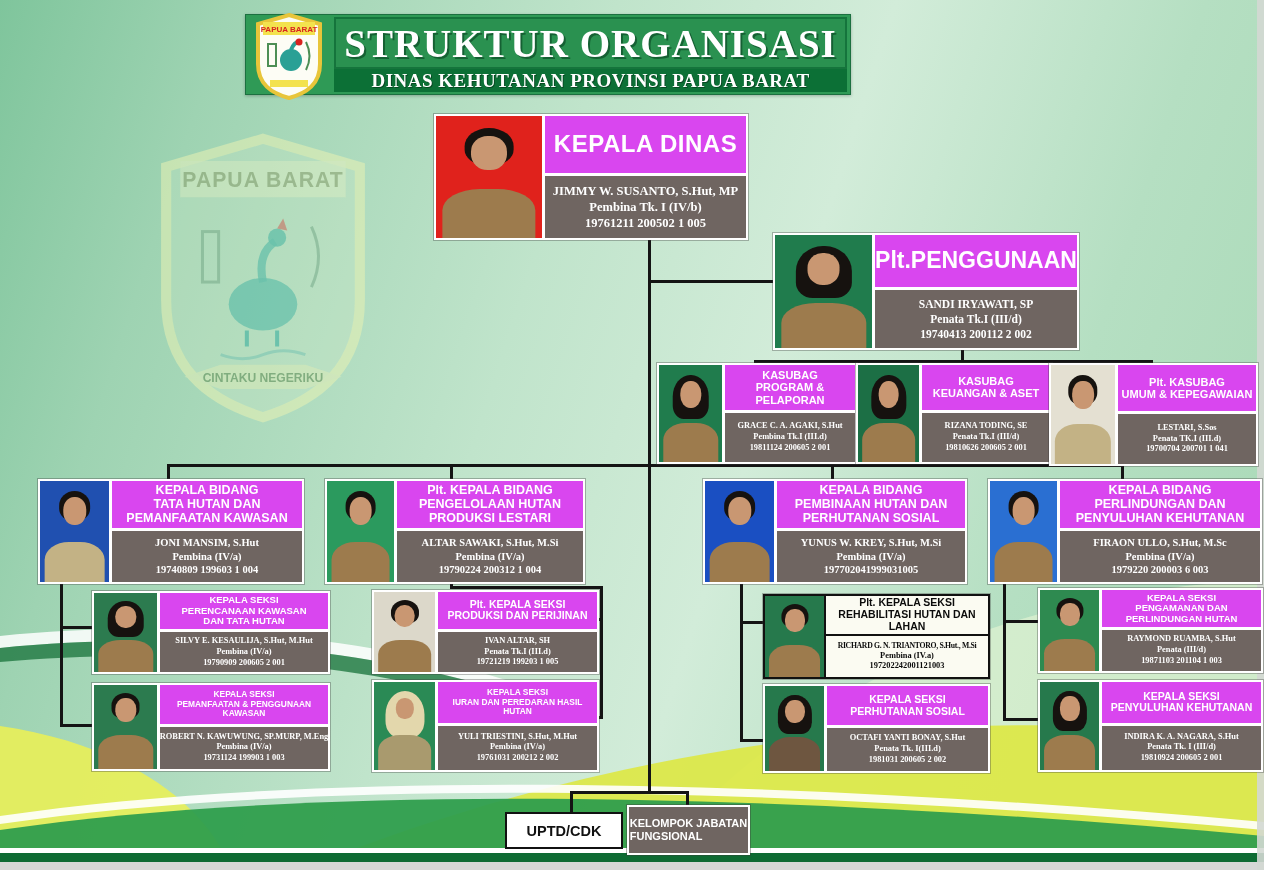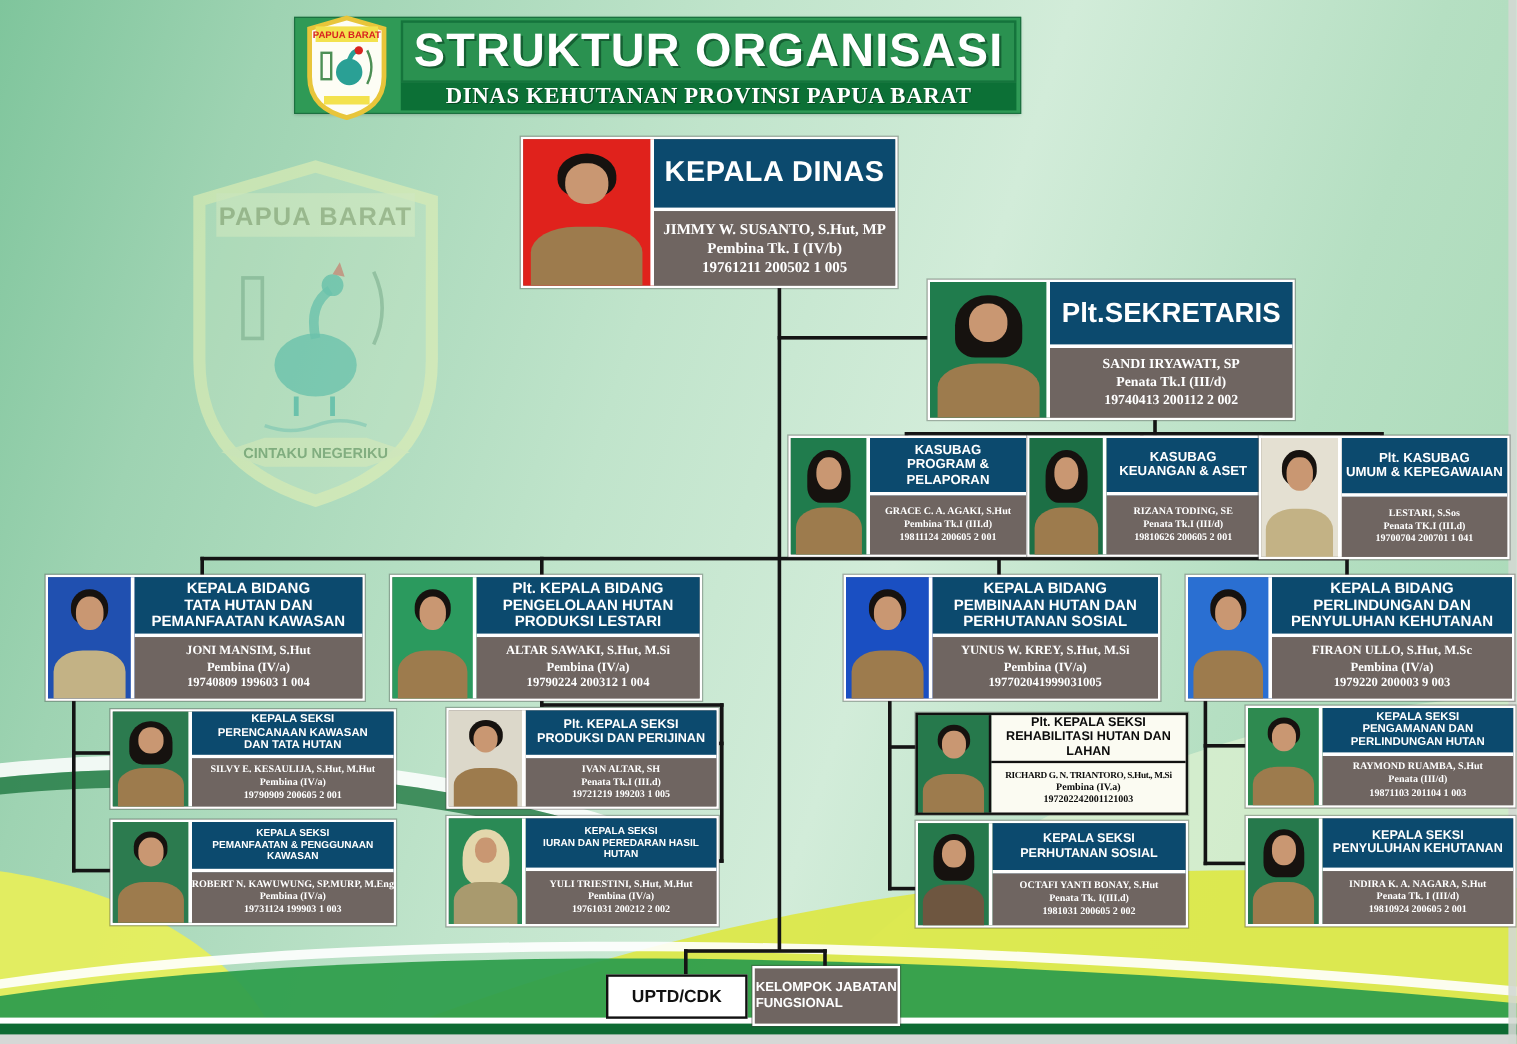--- a/index.html
+++ b/index.html
@@ -5,31 +5,31 @@
   html,body{margin:0;padding:0}
   .canvas{position:relative;width:1264px;height:870px;overflow:hidden;
     background:linear-gradient(108deg,#7fc59c 0%,#9ed3b2 15%,#c0e4cb 40%,#d2ecd9 58%,#b5dfc2 78%,#a8d9b6 100%);
     font-family:"Liberation Sans",sans-serif}
   .bg{position:absolute;inset:0;z-index:0}
   .wm{position:absolute;left:150px;top:130px;width:226px;height:296px;opacity:.55;z-index:0}
 
   
   .hdr{position:absolute;left:245px;top:14px;width:604px;height:79px;background:#2f9a56;border:1px solid #1c7040;box-shadow:0 1px 3px rgba(0,0,0,.25);z-index:3}
   .hdr-title{position:absolute;left:88px;top:2px;right:3px;height:48px;background:#2a9150;border:2px solid #15743c;color:#fff;
-    font-family:Liberation Sans, sans-serif;font-weight:bold;font-size:39px;letter-spacing:1px;display:flex;align-items:center;justify-content:center;
+    font-family:Liberation Serif, serif;font-weight:bold;font-size:39px;letter-spacing:1px;display:flex;align-items:center;justify-content:center;
     text-shadow:2px 2px 0 rgba(10,70,35,.65);white-space:nowrap}
   .hdr-sub{position:absolute;left:88px;top:54px;right:3px;height:23px;background:#0c7036;color:#fff;font-family:"Liberation Serif",serif;font-weight:bold;
     font-size:19px;display:flex;align-items:center;justify-content:center;white-space:nowrap;letter-spacing:.5px;text-shadow:1px 1px 0 rgba(0,0,0,.35)}
   .hdr-logo{position:absolute;left:8px;top:-3px;width:70px;height:88px}
 
   
   .card{position:absolute;display:flex;background:#6f6561;box-shadow:0 0 0 1px rgba(60,60,60,.35);border:2px solid #fff;z-index:3}
   .photo{flex:0 0 auto;position:relative;border-right:3px solid #fff;overflow:hidden}
   .info{flex:1;display:flex;flex-direction:column;min-width:0}
-  .title{flex:1;background:#0c4a6e;color:#fff;font-weight:bold;display:flex;align-items:center;justify-content:center;text-align:center;
+  .title{flex:1;background:#d946ef;color:#fff;font-weight:bold;display:flex;align-items:center;justify-content:center;text-align:center;
     white-space:pre-line;border-bottom:3px solid #fff;line-height:1.12;padding:1px 2px}
   .detail{flex:1.1;background:#6f6561;color:#fff;display:flex;flex-direction:column;align-items:center;justify-content:center;text-align:center;
     font-family:"Liberation Serif",serif;font-weight:bold;line-height:1.28;padding:1px 2px}
   .detail div{white-space:nowrap}
   .card.white{border-color:#111}
   .card.white .title{background:#fbfbf2;color:#0b0b0b;border-bottom:2px solid #111}
   .card.white .detail{background:#fbfbf2;color:#0b0b0b}
   .card.white .photo{border-right:2px solid #111}
 
   .tA{font-size:24px;letter-spacing:.5px}.tB{font-size:23px}.tC{font-size:11px}.tD{font-size:12.5px}
@@ -154,21 +154,21 @@
 
   <div class="card" style="left:773px;top:233px;width:302px;height:113px">
     <div class="photo" style="width: 97px; background: rgb(32, 124, 77);">
       <div class="person f">
           <div class="hair"></div>
           <div class="face"></div>
           <div class="torso"></div>
         </div>
     </div>
     <div class="info">
-      <div class="title tB">Plt.SEKRETARIS</div>
+      <div class="title tB">Plt.PENGGUNAAN</div>
       <div class="detail dB">
         <div>SANDI IRYAWATI, SP</div>
         <div>Penata Tk.I (III/d)</div>
         <div>19740413 200112 2 002</div>
       </div>
     </div>
   </div>
 
   <div class="card" style="left:657px;top:363px;width:196px;height:97px">
     <div class="photo" style="width: 63px; background: rgb(32, 124, 77);">
@@ -295,21 +295,21 @@
           <div class="torso"></div>
         </div>
     </div>
     <div class="info">
       <div class="title tD">KEPALA BIDANG
 PERLINDUNGAN DAN
 PENYULUHAN KEHUTANAN</div>
       <div class="detail dD">
         <div>FIRAON ULLO, S.Hut, M.Sc</div>
         <div>Pembina (IV/a)</div>
-        <div>1979220 200003 9 003</div>
+        <div>1979220 200003 6 003</div>
       </div>
     </div>
   </div>
 
   <div class="card" style="left:92px;top:591px;width:234px;height:79px">
     <div class="photo" style="width: 63px; background: rgb(44, 123, 79);">
       <div class="person f">
           <div class="hair"></div>
           <div class="face"></div>
           <div class="torso"></div>

